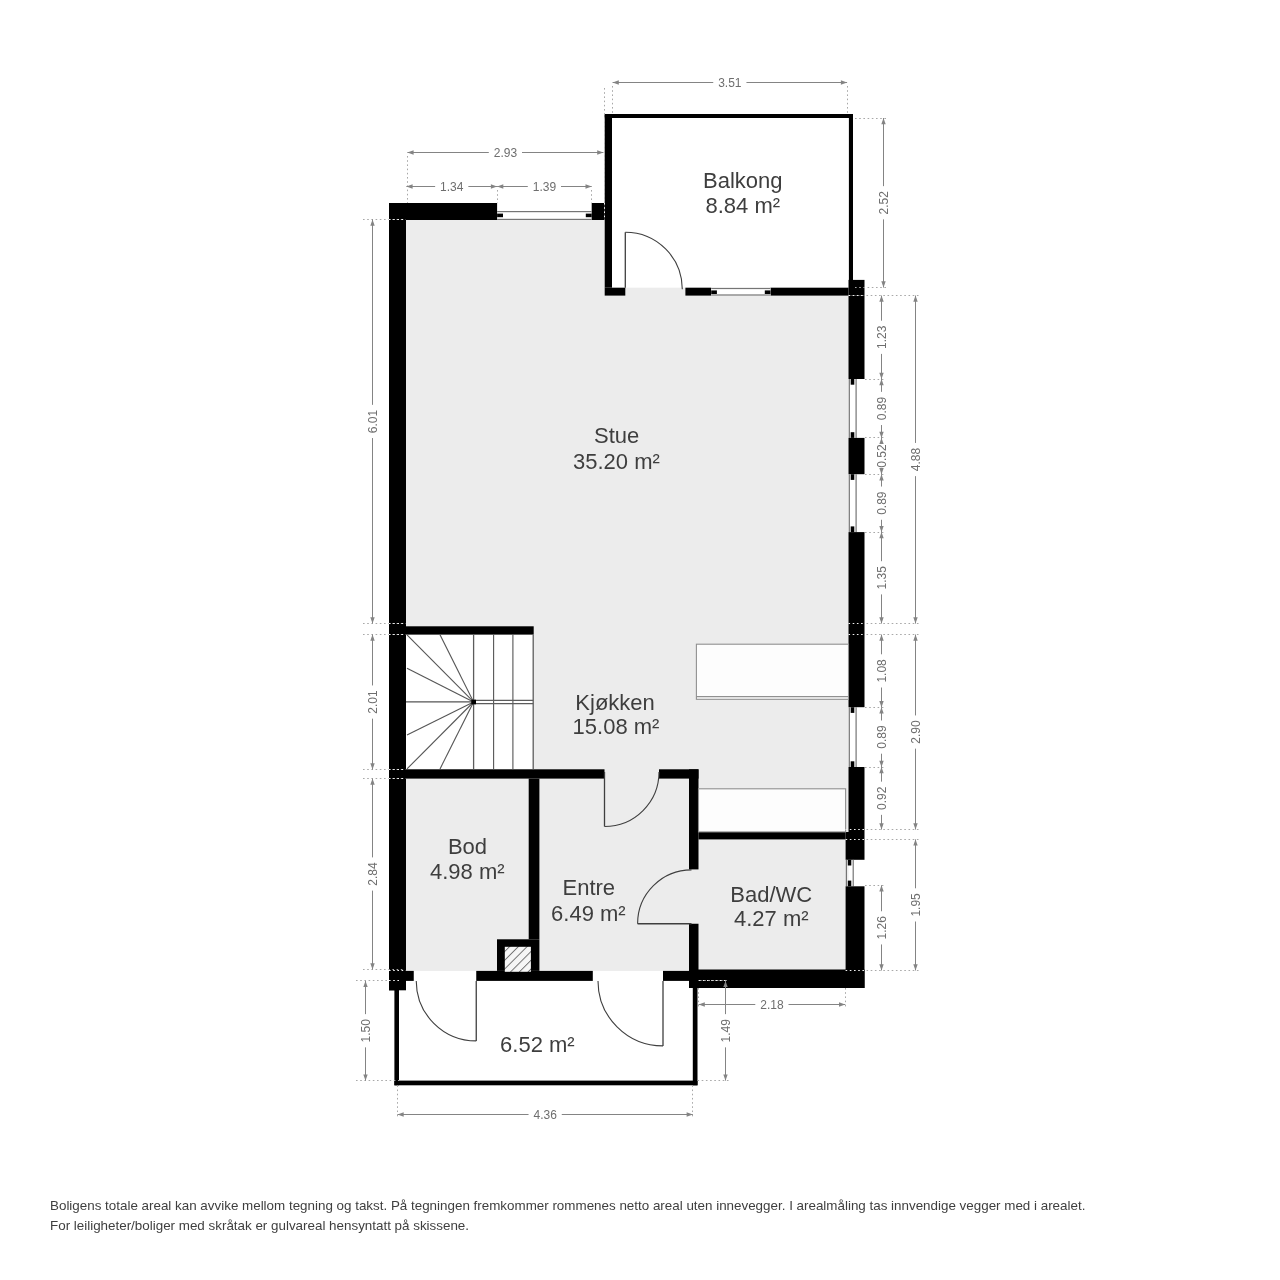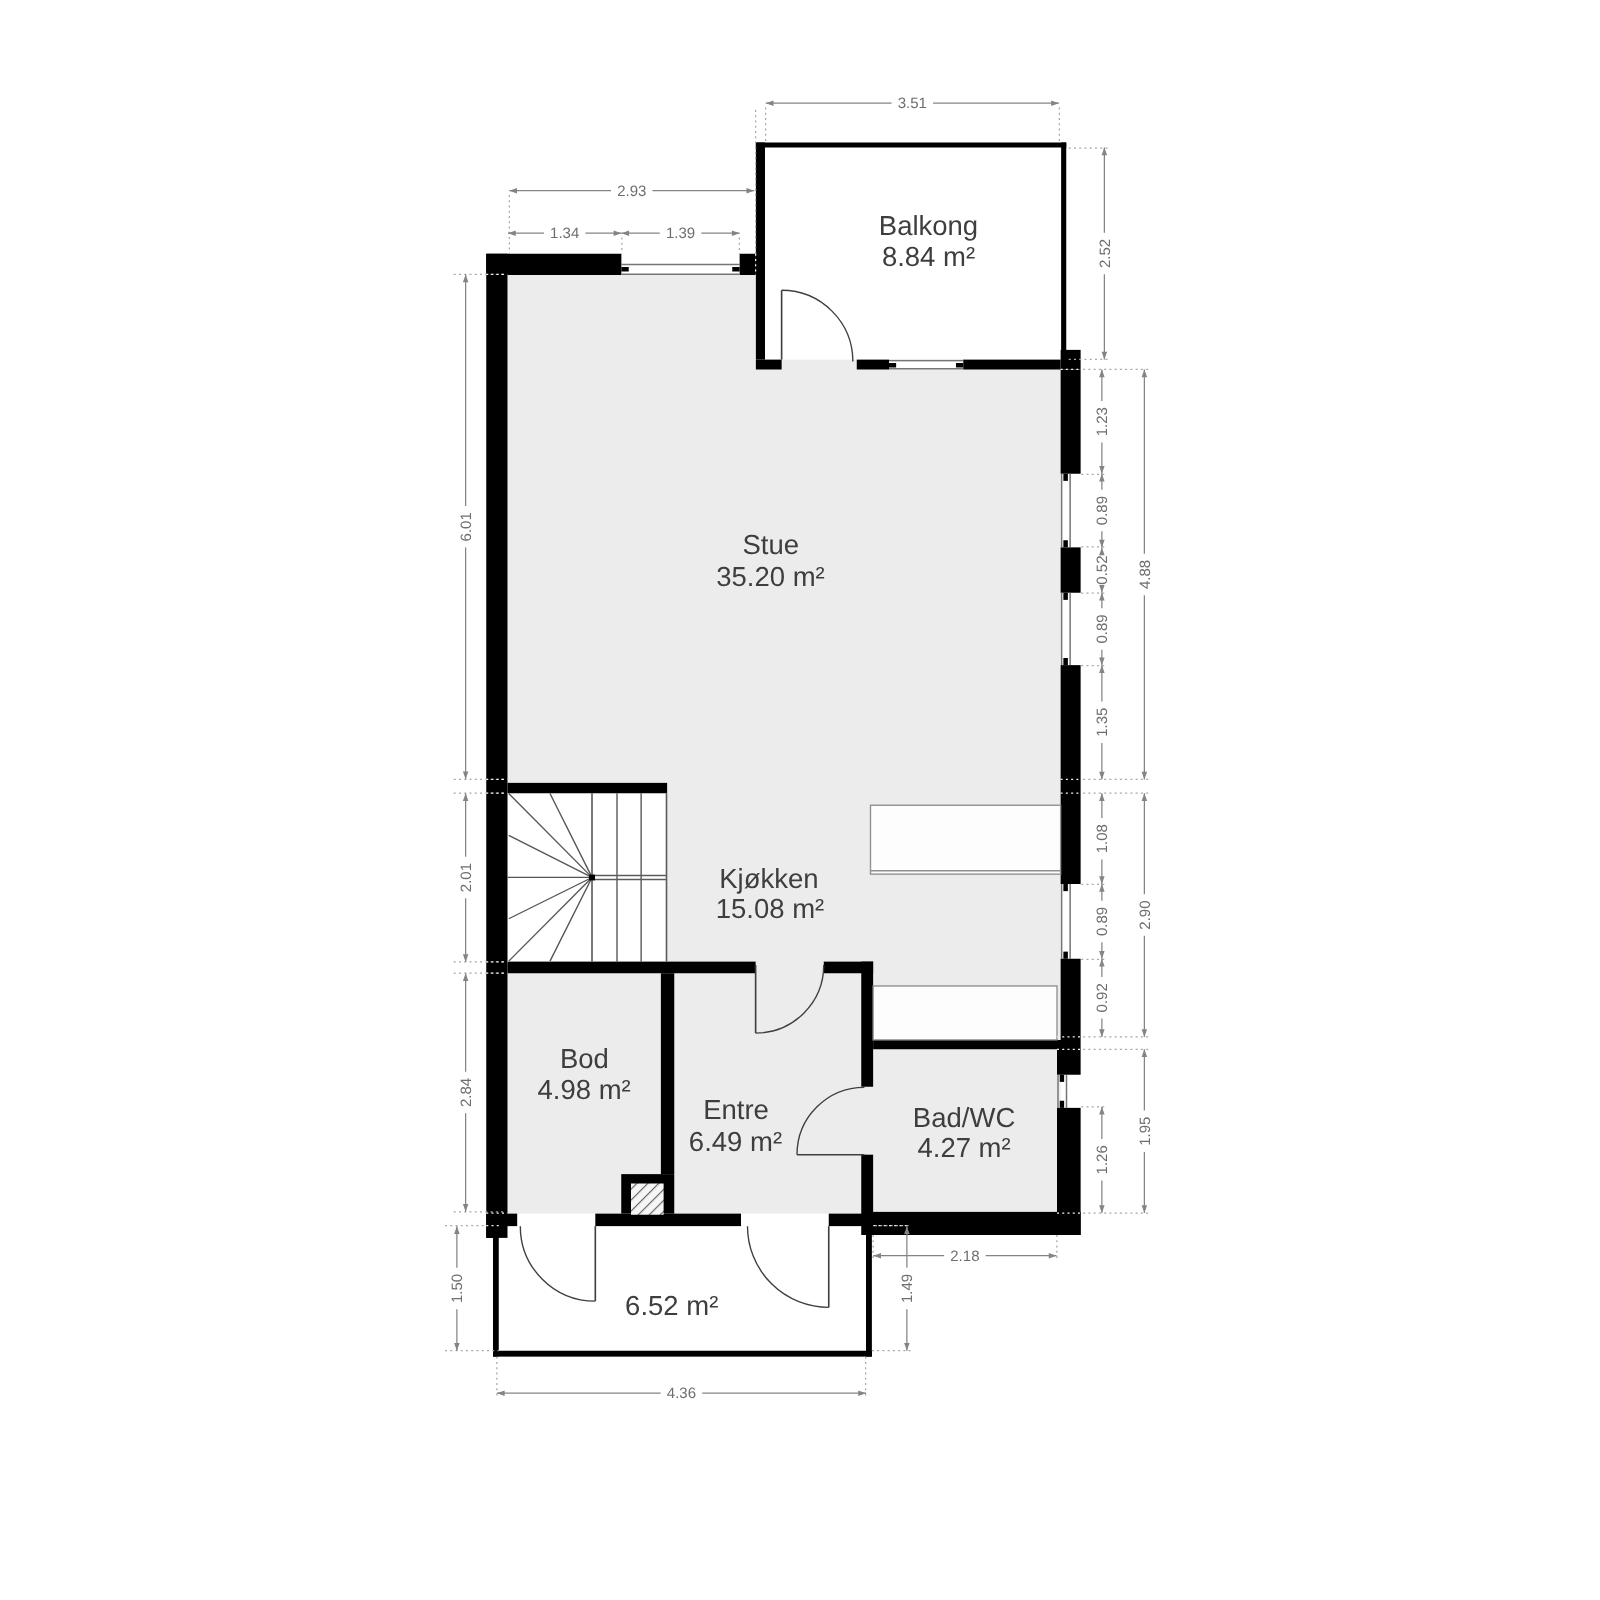--- a/index.html
+++ b/index.html
@@ -370,13 +370,14 @@
 
   <text x="588.8" y="895.3" font-size="22" fill="#3e3e3e" text-anchor="middle" font-family="Liberation Sans, sans-serif">Entre</text>
   <text x="588.4" y="921.0" font-size="22" fill="#3e3e3e" text-anchor="middle" font-family="Liberation Sans, sans-serif">6.49 m²</text>
 
   <text x="771.25" y="901.9" font-size="22" fill="#3e3e3e" text-anchor="middle" font-family="Liberation Sans, sans-serif">Bad/WC</text>
   <text x="771.25" y="925.6" font-size="22" fill="#3e3e3e" text-anchor="middle" font-family="Liberation Sans, sans-serif">4.27 m²</text>
 
   <text x="537.4" y="1051.7" font-size="22" fill="#3e3e3e" text-anchor="middle" font-family="Liberation Sans, sans-serif">6.52 m²</text>
 </svg>
 
+<div class="footer">Boligens totale areal kan avvike mellom tegning og takst. På tegningen fremkommer rommenes netto areal uten innevegger. I arealmåling tas innvendige vegger med i arealet.<br>For leiligheter/boliger med skråtak er gulvareal hensyntatt på skissene.</div>
 </div>
 
 </body></html>

